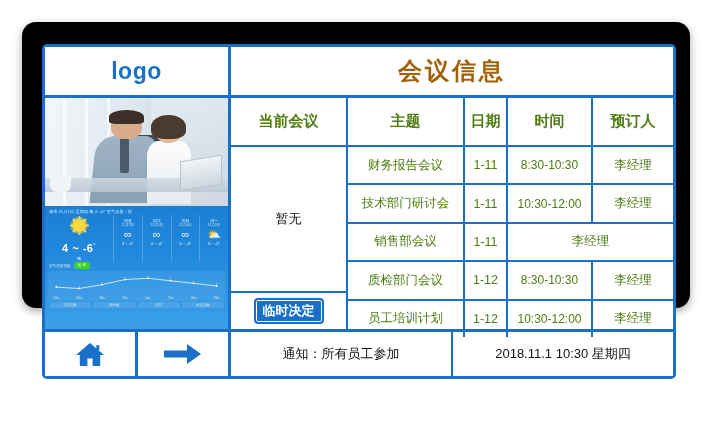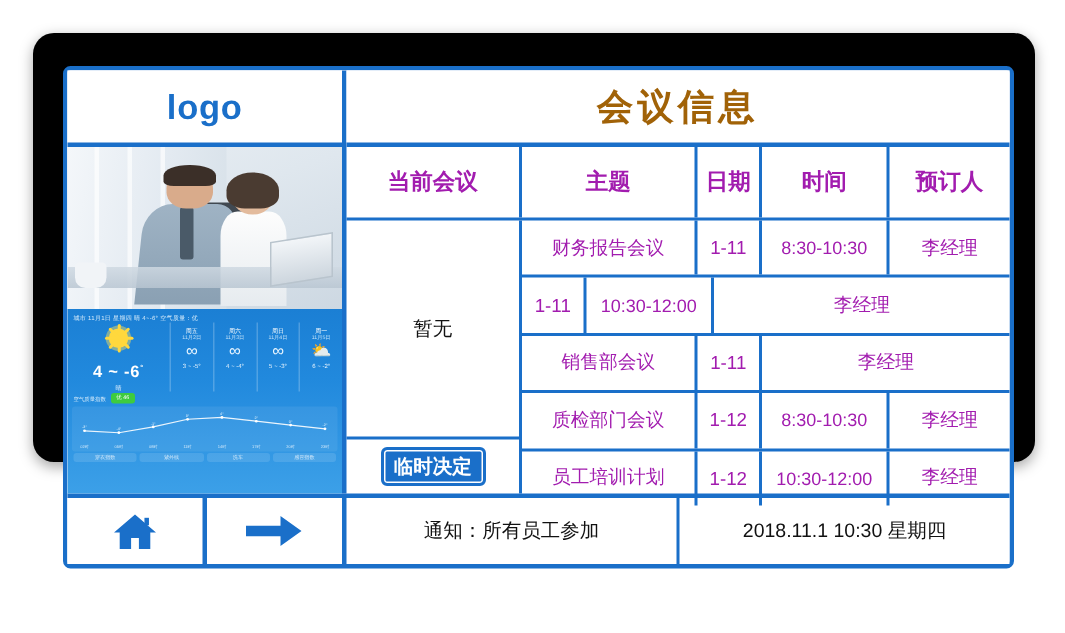--- a/index.html
+++ b/index.html
@@ -124,21 +124,21 @@
   .w-foot span{flex:1 1 0; text-align:center; font-size:3.4px; color:#cfe7fa;
     background:rgba(255,255,255,.12); border-radius:2px; padding:1px 0;}
 
   
   .table-col{flex:1 1 auto; display:flex; flex-direction:column; min-width:0;}
   .trow{display:flex; flex:0 0 auto; border-bottom:2px solid #1a6fc9;}
   .trow:last-child{border-bottom:none;}
   .tcell{
     display:flex; align-items:center; justify-content:center;
     border-right:2px solid #1a6fc9; box-sizing:border-box;
-    font-size:13px; color:#a21caf; text-align:center; padding:0 2px;
+    font-size:13px; color:#4d7c0f; text-align:center; padding:0 2px;
     overflow:hidden; white-space:nowrap;
   }
   .tcell:last-child{border-right:none;}
   .c-cur {flex:0 0 117px;}
   .c-sub {flex:0 0 117px;}
   .c-date{flex:0 0 43px;}
   .c-time{flex:0 0 85px;}
   .c-by  {flex:1 1 auto;}
   .head-row{flex:0 0 47px;}
   .head-row .tcell{font-size:15px; font-weight:bold;}
@@ -326,20 +326,21 @@
             </div>
 
             <div class="rows-col">
               <div class="trow data-row">
                 <div class="tcell c-sub">财务报告会议</div>
                 <div class="tcell c-date">1-11</div>
                 <div class="tcell c-time">8:30-10:30</div>
                 <div class="tcell c-by">李经理</div>
               </div>
               <div class="trow data-row">
+                <div class="tcell c-sub">技术部门研讨会</div>
                 <div class="tcell c-date">1-11</div>
                 <div class="tcell c-time">10:30-12:00</div>
                 <div class="tcell c-by">李经理</div>
               </div>
               <div class="trow data-row">
                 <div class="tcell c-sub">销售部会议</div>
                 <div class="tcell c-date">1-11</div>
                 <div class="tcell c-by">李经理</div>
               </div>
               <div class="trow data-row">

